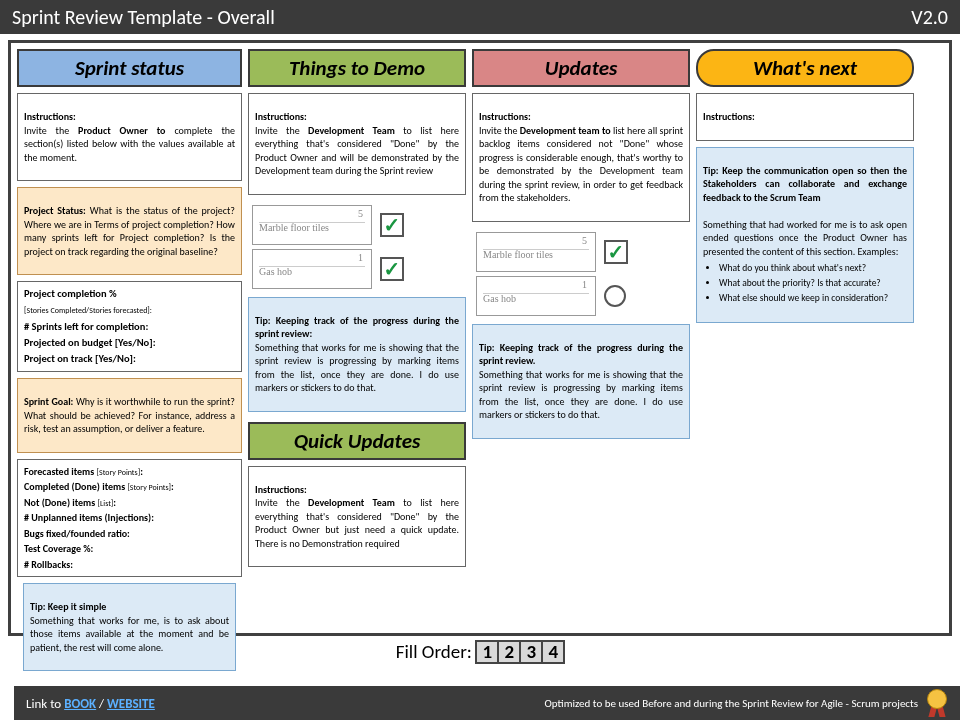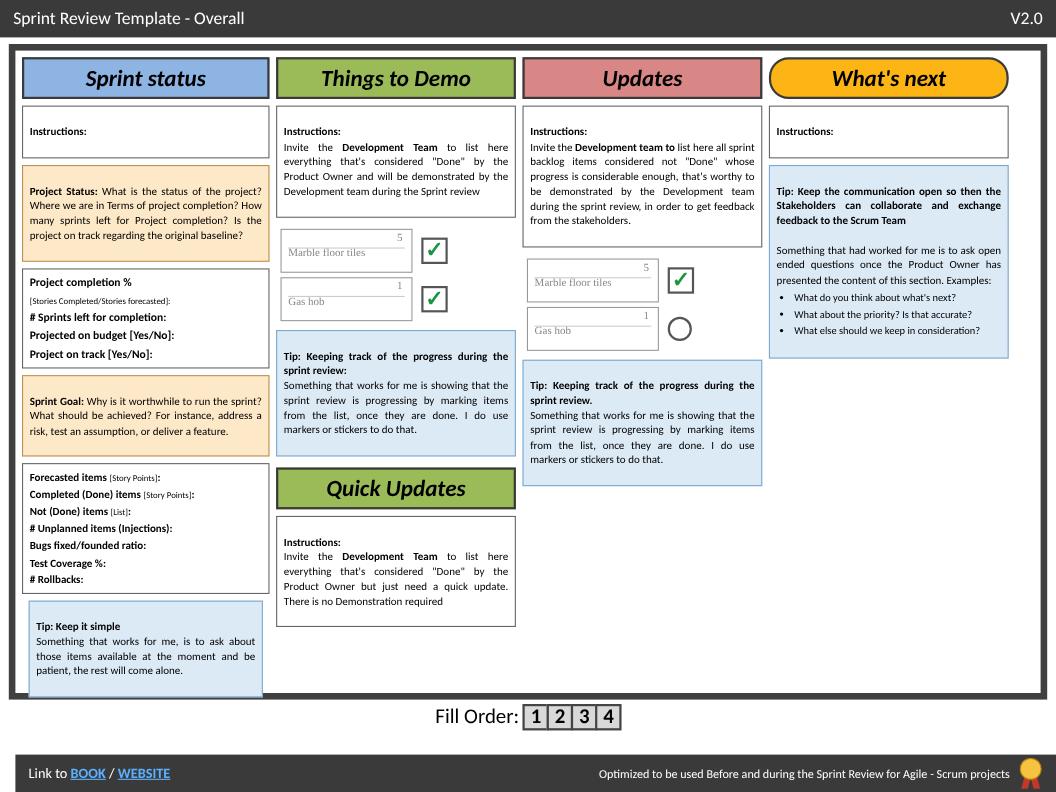--- a/index.html
+++ b/index.html
@@ -1,18 +1,18 @@
 <!DOCTYPE html>
 <html><head>
 <meta charset="utf-8">
 <style>
   * { box-sizing: border-box; margin: 0; padding: 0; }
   body { font-family: Calibri, Arial, sans-serif; background: #fff; width: 960px; height: 720px; position: relative; font-size: 11px; }
-  .header { background: #3a3a3a; color: #fff; height: 34px; display: flex; justify-content: space-between; align-items: center; padding: 0 12px; font-size: 16px; font-weight: 400; }
-  .board { border: 6px solid #404040; margin: 6px 8px 0 8px; height: 596px; display: flex; gap: 6px; padding: 6px; }
+  .header { background: #3a3a3a; color: #fff; height: 34px; display: flex; justify-content: space-between; align-items: center; padding: 0 12px; font-size: 20px; font-weight: 400; }
+  .board { border: 3px solid #404040; margin: 6px 8px 0 8px; height: 596px; display: flex; gap: 6px; padding: 6px; }
   .col { display: flex; flex-direction: column; gap: 6px; }
   .col.c1 { width: 225px; }
   .col.c2 { width: 218px; }
   .col.c3 { width: 218px; }
   .col.c4 { width: 218px; }
   .colhead { border: 2px solid #3a3a3a; text-align: center; font-size: 21px; font-weight: bold; padding: 4px 0; font-style: italic; }
   .h-blue { background: #8db4e2; }
   .h-green { background: #9bbb59; }
   .h-red { background: #d98686; }
   .h-orange { background: #fcb514; border-radius: 18px; }
@@ -47,20 +47,21 @@
   <span>Sprint Review Template - Overall</span>
   <span>V2.0</span>
 </div>
 
 <div class="board">
 
   <div class="col c1">
     <div class="colhead h-blue">Sprint status</div>
     <div class="box">
       <b>Instructions:</b><br>
+      <span>Invite the <b>Product Owner to</b> complete the section(s) listed below with the values available at the moment.</span>
     </div>
     <div class="box tint-orange">
       <b>Project Status:</b><span> What is the status of the project? Where we are in Terms of project completion? How many sprints left for Project completion? Is the project on track regarding the original baseline?</span>
     </div>
     <div class="fields">
       <div><span>Project completion %</span></div>
       <div><span class="sub">[Stories Completed/Stories forecasted]:</span></div>
       <div># Sprints left for completion:</div>
       <div>Projected on budget [Yes/No]:</div>
       <div>Project on track [Yes/No]:</div>

